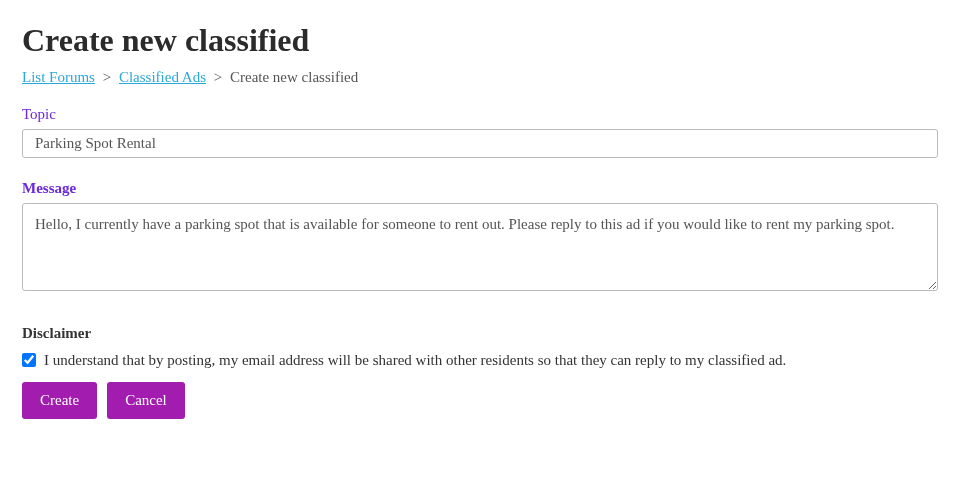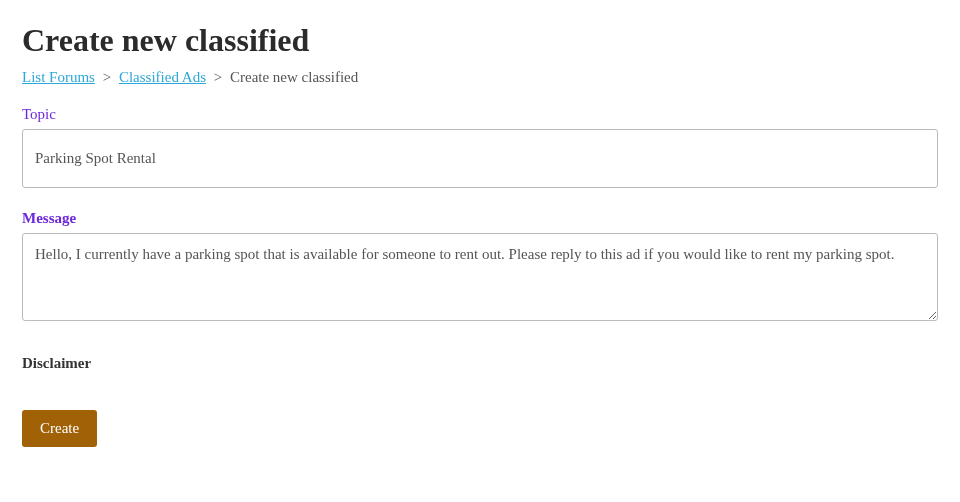--- a/index.html
+++ b/index.html
@@ -45,21 +45,21 @@
       font-size: 15px;
       color: #6d28d9;
       margin-bottom: 6px;
       font-weight: 400;
     }
     .form-label.bold {
       font-weight: 700;
     }
     .form-input {
       width: 100%;
-      padding: 20px 12px;
+      padding: 5px 12px;
       font-size: 15px;
       color: #555;
       border: 1px solid #bbb;
       border-radius: 3px;
       font-family: inherit;
       background: #fff;
     }
     .form-textarea {
       width: 100%;
       padding: 9px 12px;
@@ -68,21 +68,21 @@
       border: 1px solid #bbb;
       border-radius: 3px;
       font-family: inherit;
       resize: both;
       min-height: 64px;
       background: #fff;
       line-height: 1.5;
     }
     .disclaimer-section {
       margin-top: 30px;
-      margin-bottom: 38px;
+      margin-bottom: 10px;
     }
     .disclaimer-title {
       font-size: 15px;
       font-weight: 700;
       color: #333;
       margin-bottom: 6px;
     }
     .disclaimer-row {
       display: flex;
       align-items: flex-start;
@@ -95,21 +95,21 @@
       margin-top: 5px;
       width: 14px;
       height: 14px;
       flex-shrink: 0;
     }
     .button-row {
       display: flex;
       gap: 10px;
     }
     .btn {
-      background: #a16207;
+      background: #a21caf;
       color: #fff;
       border: none;
       padding: 10px 18px;
       font-size: 15px;
       border-radius: 3px;
       cursor: pointer;
       font-family: inherit;
     }
   </style>
 </head>
@@ -130,17 +130,22 @@
   <input type="text" class="form-input" value="Parking Spot Rental" style="">
 </div>
 
 <div class="form-group">
   <label class="form-label bold">Message</label>
   <textarea class="form-textarea" rows="3" style="">Hello, I currently have a parking spot that is available for someone to rent out. Please reply to this ad if you would like to rent my parking spot.</textarea>
 </div>
 
 <div class="disclaimer-section">
   <div class="disclaimer-title">Disclaimer</div>
+  <label class="disclaimer-row">
+    <input type="checkbox" checked="" style="">
+    <span>I understand that by posting, my email address will be shared with other residents so that they can reply to my classified ad.</span>
+  </label>
 </div>
 
 <div class="button-row">
   <button class="btn">Create</button>
+  <button class="btn">Cancel</button>
 </div>
 
 </body></html>

